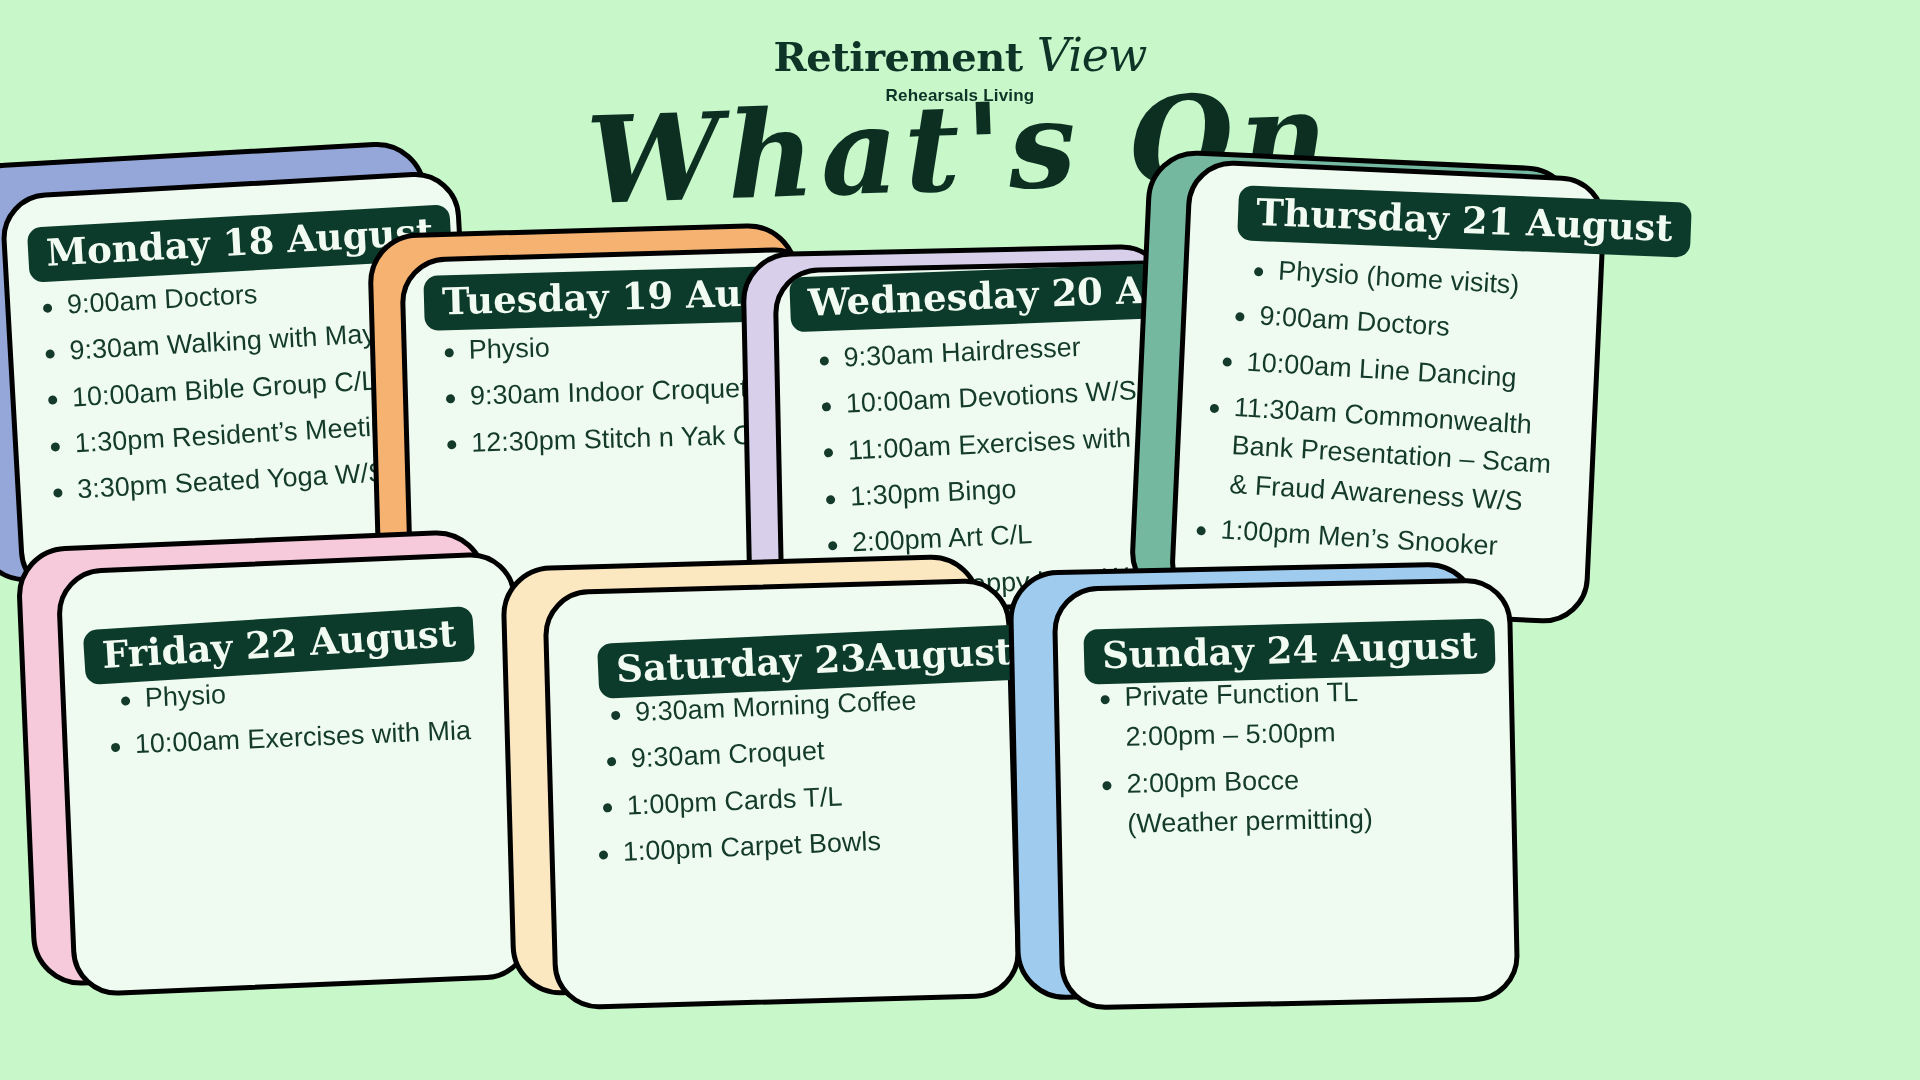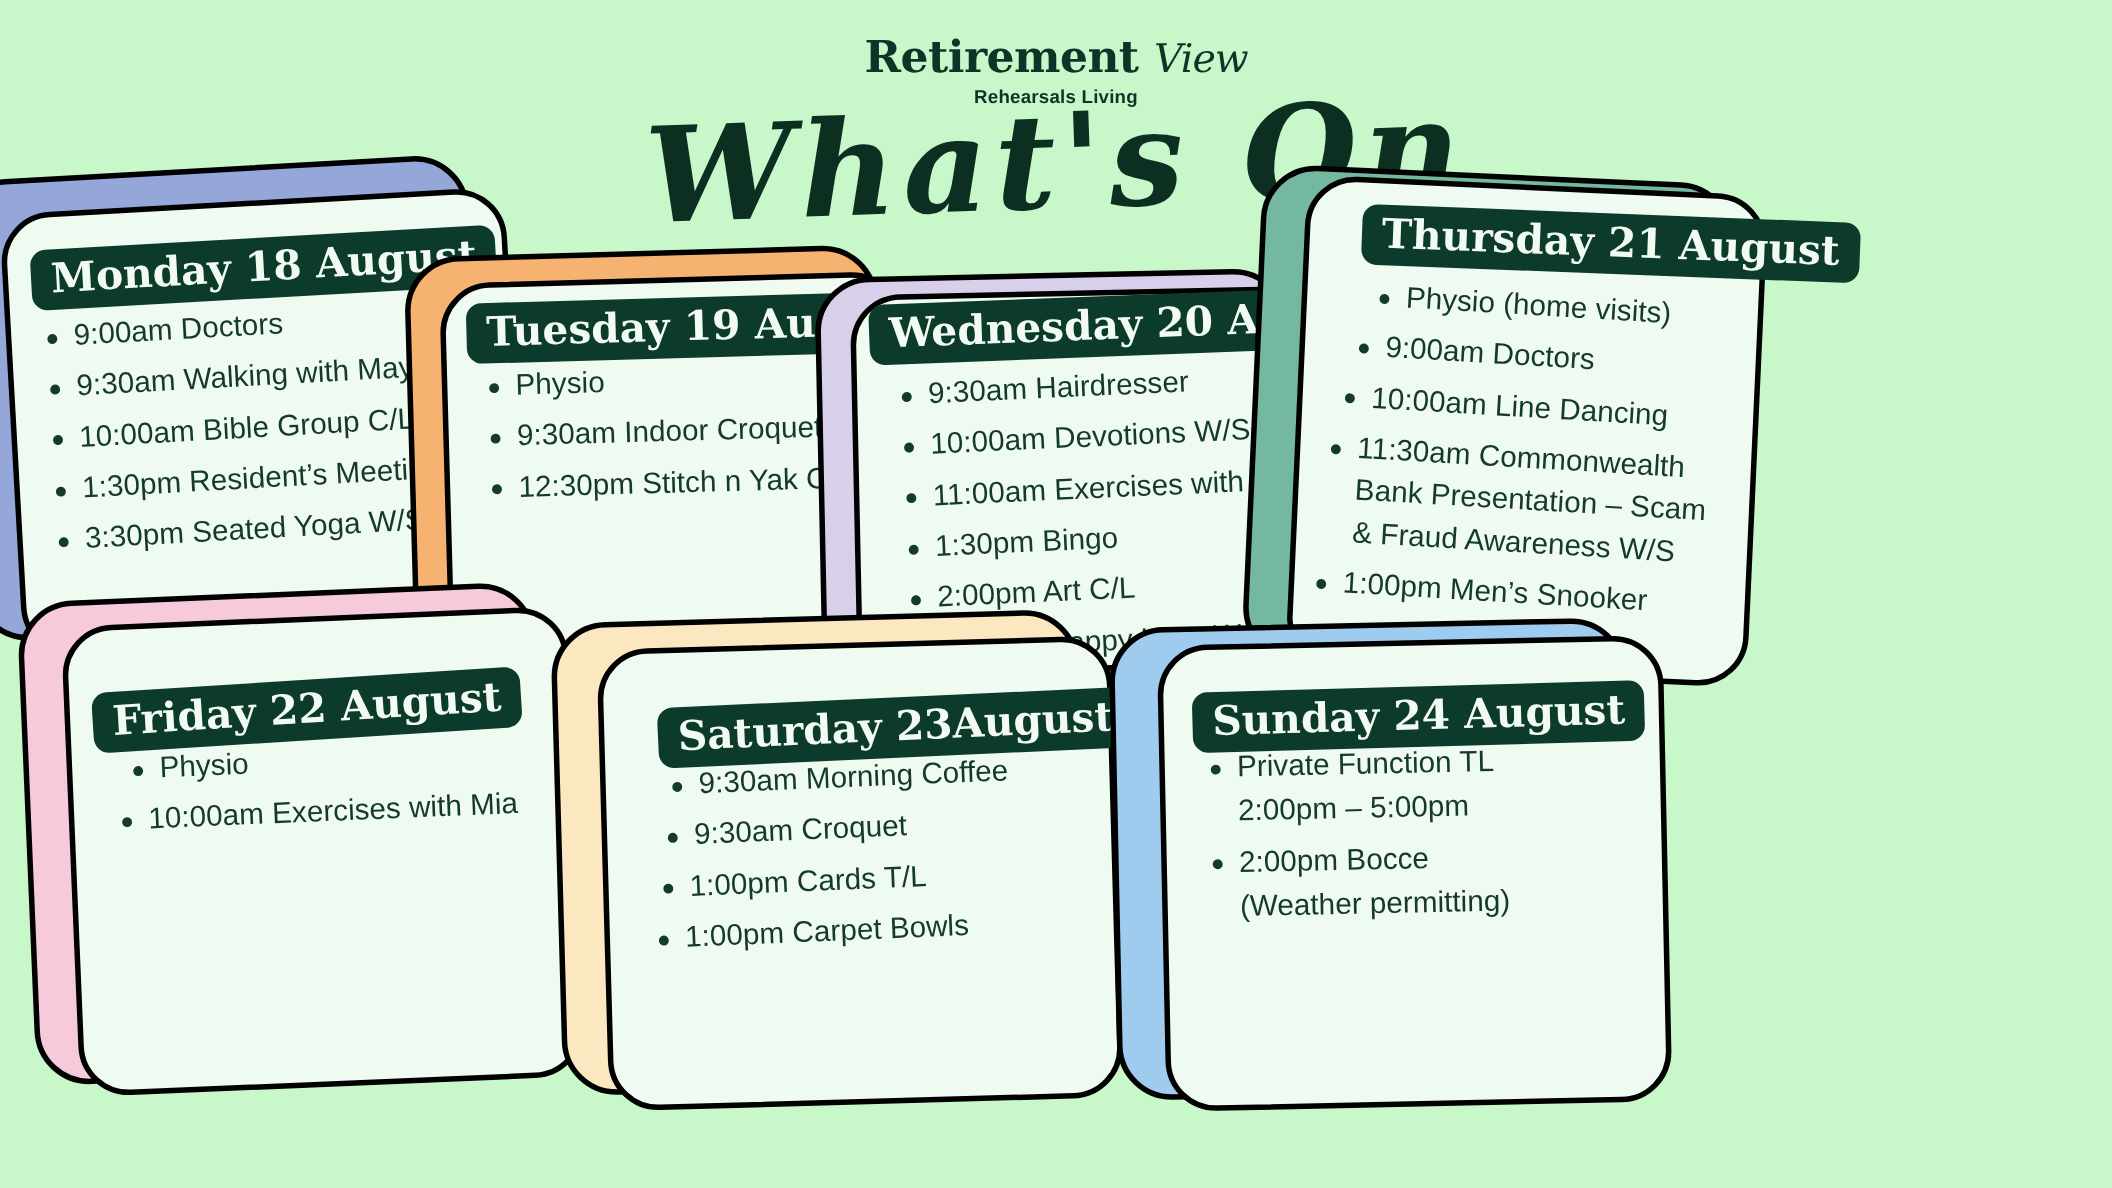--- a/index.html
+++ b/index.html
@@ -16,21 +16,21 @@
     position:absolute;left:0;right:0;top:28px;
     text-align:center;pointer-events:none;
   }
   .brand-line{
     display:inline-block;white-space:nowrap;
     font-family:"DejaVu Serif",serif;
     font-size:40px;font-weight:700;color:#0d3426;letter-spacing:-.5px;
   }
   .brand-script{
     font-family:"DejaVu Serif",serif;
-    font-style:italic;font-weight:400;font-size:36px;
+    font-style:italic;font-weight:400;font-size:46px;
     margin-left:14px;letter-spacing:-1px;
   }
   .brand-sub{
     margin-top:4px;font-size:17px;font-weight:600;color:#0d3426;
     letter-spacing:.2px;font-family:"Liberation Sans",sans-serif;
   }
   .wordmark{
     position:absolute;left:0;right:0;top:88px;text-align:center;
     font-family:"DejaVu Serif",serif;font-style:italic;font-weight:700;
     font-size:120px;line-height:1;color:#0c2f22;

